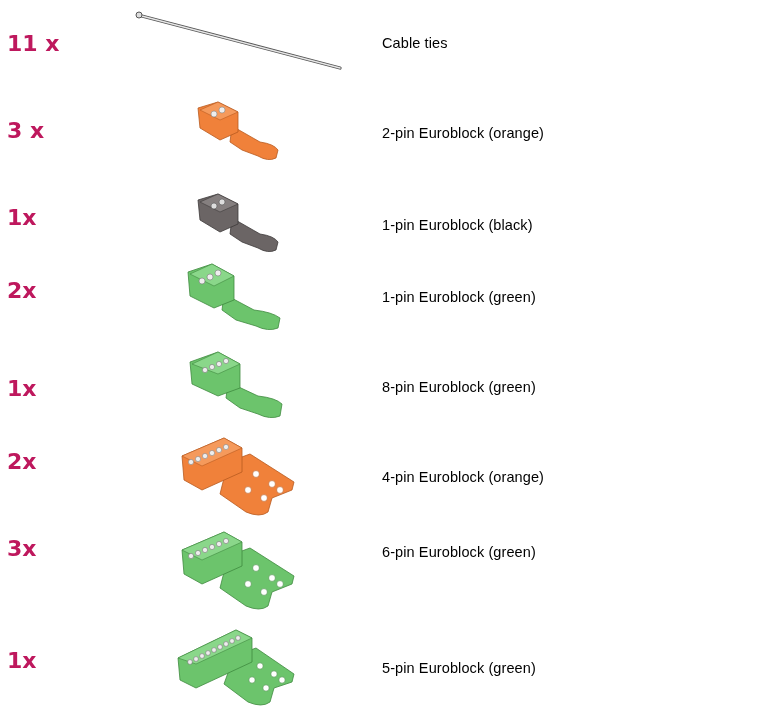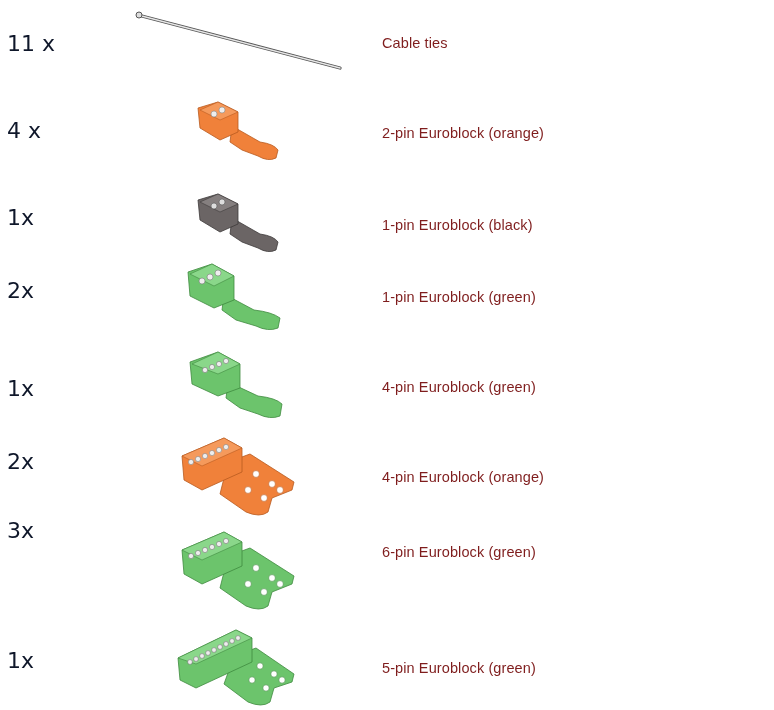--- a/index.html
+++ b/index.html
@@ -1,24 +1,25 @@
 <!DOCTYPE html>
 <html><head>
 <meta charset="utf-8">
 <style>
   html, body { margin:0; padding:0; background:#ffffff; }
   body { width:774px; height:710px; position:relative; overflow:hidden; }
   .qty {
     position:absolute; left:7px;
-    font-family:"DejaVu Sans", sans-serif; font-size:22px; color:#0f172a;
+    font-family:"DejaVu Sans", sans-serif; font-size:22px; color:#be185d;
     line-height:1;
+    font-weight:bold;
   }
   .label {
     position:absolute; left:382px;
-    font-family:"Liberation Sans", sans-serif; font-size:14.5px; color:#7f1d1d;
+    font-family:"Liberation Sans", sans-serif; font-size:14.5px; color:#000000;
     line-height:1; letter-spacing:0.1px;
   }
   .pic { position:absolute; }
   svg { display:block; }
 </style>
 </head>
 <body>
 
 <div>
   <span class="qty" style="top:33px">11 x</span>
@@ -26,21 +27,21 @@
     <svg width="212" height="64" viewBox="0 0 212 64">
       <path d="M4 5 L206 58" stroke="#555" stroke-width="3.2" stroke-linecap="round" fill="none"></path>
       <path d="M4 5 L206 58" stroke="#e6e6e6" stroke-width="1.4" stroke-linecap="round" fill="none"></path>
       <circle cx="5" cy="5" r="3" fill="#ddd" stroke="#555" stroke-width="1"></circle>
     </svg>
   </div>
   <span class="label" style="top:36px">Cable ties</span>
 </div>
 
 <div>
-  <span class="qty" style="top:120px">4 x</span>
+  <span class="qty" style="top:120px">3 x</span>
   <div class="pic" style="left:194px;top:98px">
     <svg width="90" height="68" viewBox="0 0 90 68">
       <path d="M38 28 L66 44 Q80 46 84 52 L82 60 Q74 64 64 58 L48 52 L36 44 Z" fill="#f0813a" stroke="#b85a20" stroke-width="0.8"></path>
       <path d="M4 10 L24 4 L44 14 L44 34 L26 42 L6 30 Z" fill="#f0813a" stroke="#b85a20" stroke-width="0.8"></path>
       <path d="M24 4 L44 14 L26 22 L6 12 Z" fill="#f59a5c" stroke="#b85a20" stroke-width="0.6"></path>
       <circle cx="28" cy="12" r="3" fill="#eee" stroke="#888" stroke-width="0.6"></circle>
       <circle cx="20" cy="16" r="3" fill="#eee" stroke="#888" stroke-width="0.6"></circle>
     </svg>
   </div>
   <span class="label" style="top:126px">2-pin Euroblock (orange)</span>
@@ -81,21 +82,21 @@
     <svg width="100" height="72" viewBox="0 0 100 72">
       <path d="M40 32 L70 46 Q88 48 94 54 L92 66 Q82 70 70 64 L52 58 L38 48 Z" fill="#6cc46c" stroke="#3f8a3f" stroke-width="0.8"></path>
       <path d="M2 12 L30 2 L52 14 L52 38 L30 46 L4 34 Z" fill="#6cc46c" stroke="#3f8a3f" stroke-width="0.8"></path>
       <path d="M30 2 L52 14 L30 24 L4 14 Z" fill="#8ad78a" stroke="#3f8a3f" stroke-width="0.6"></path>
       <circle cx="38" cy="11" r="2.6" fill="#eee" stroke="#777" stroke-width="0.6"></circle>
       <circle cx="31" cy="14" r="2.6" fill="#eee" stroke="#777" stroke-width="0.6"></circle>
       <circle cx="24" cy="17" r="2.6" fill="#eee" stroke="#777" stroke-width="0.6"></circle>
       <circle cx="17" cy="20" r="2.6" fill="#eee" stroke="#777" stroke-width="0.6"></circle>
     </svg>
   </div>
-  <span class="label" style="top:380px">4-pin Euroblock (green)</span>
+  <span class="label" style="top:380px">8-pin Euroblock (green)</span>
 </div>
 
 <div>
   <span class="qty" style="top:451px">2x</span>
   <div class="pic" style="left:180px;top:428px">
     <svg width="120" height="92" viewBox="0 0 120 92">
       <path d="M48 34 L70 26 L114 54 L112 62 L92 70 L88 84 Q80 90 66 84 L40 66 Z" fill="#f0813a" stroke="#b85a20" stroke-width="0.8"></path>
       <circle cx="76" cy="46" r="3.4" fill="#fff" stroke="#b85a20" stroke-width="0.6"></circle>
       <circle cx="92" cy="56" r="3.4" fill="#fff" stroke="#b85a20" stroke-width="0.6"></circle>
       <circle cx="68" cy="62" r="3.4" fill="#fff" stroke="#b85a20" stroke-width="0.6"></circle>
@@ -108,21 +109,21 @@
       <circle cx="32" cy="25" r="2.6" fill="#eee" stroke="#888" stroke-width="0.6"></circle>
       <circle cx="25" cy="28" r="2.6" fill="#eee" stroke="#888" stroke-width="0.6"></circle>
       <circle cx="18" cy="31" r="2.6" fill="#eee" stroke="#888" stroke-width="0.6"></circle>
       <circle cx="11" cy="34" r="2.6" fill="#eee" stroke="#888" stroke-width="0.6"></circle>
     </svg>
   </div>
   <span class="label" style="top:470px">4-pin Euroblock (orange)</span>
 </div>
 
 <div>
-  <span class="qty" style="top:520px">3x</span>
+  <span class="qty" style="top:538px">3x</span>
   <div class="pic" style="left:180px;top:522px">
     <svg width="120" height="92" viewBox="0 0 120 92">
       <path d="M48 34 L70 26 L114 54 L112 62 L92 70 L88 84 Q80 90 66 84 L40 66 Z" fill="#6cc46c" stroke="#3f8a3f" stroke-width="0.8"></path>
       <circle cx="76" cy="46" r="3.4" fill="#fff" stroke="#3f8a3f" stroke-width="0.6"></circle>
       <circle cx="92" cy="56" r="3.4" fill="#fff" stroke="#3f8a3f" stroke-width="0.6"></circle>
       <circle cx="68" cy="62" r="3.4" fill="#fff" stroke="#3f8a3f" stroke-width="0.6"></circle>
       <circle cx="84" cy="70" r="3.4" fill="#fff" stroke="#3f8a3f" stroke-width="0.6"></circle>
       <circle cx="100" cy="62" r="3.4" fill="#fff" stroke="#3f8a3f" stroke-width="0.6"></circle>
       <path d="M2 28 L44 10 L62 20 L62 44 L22 62 L4 52 Z" fill="#6cc46c" stroke="#3f8a3f" stroke-width="0.8"></path>
       <path d="M44 10 L62 20 L22 38 L2 28 Z" fill="#8ad78a" stroke="#3f8a3f" stroke-width="0.6"></path>

